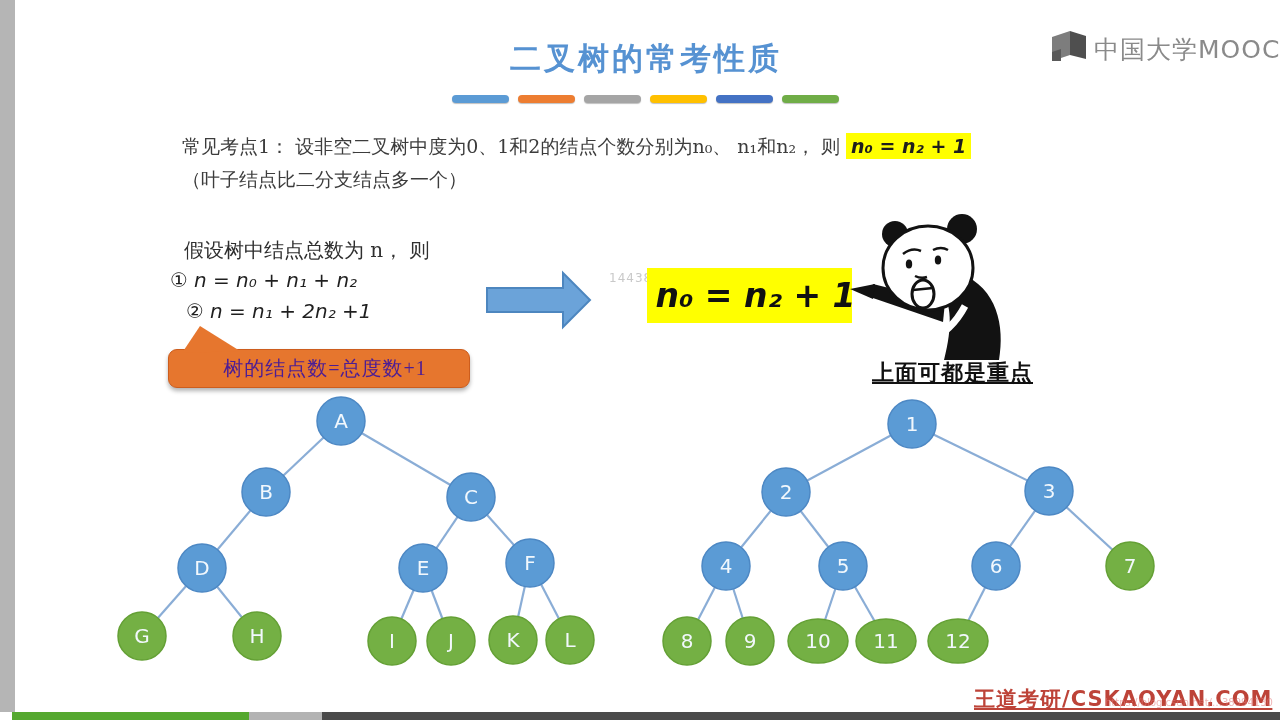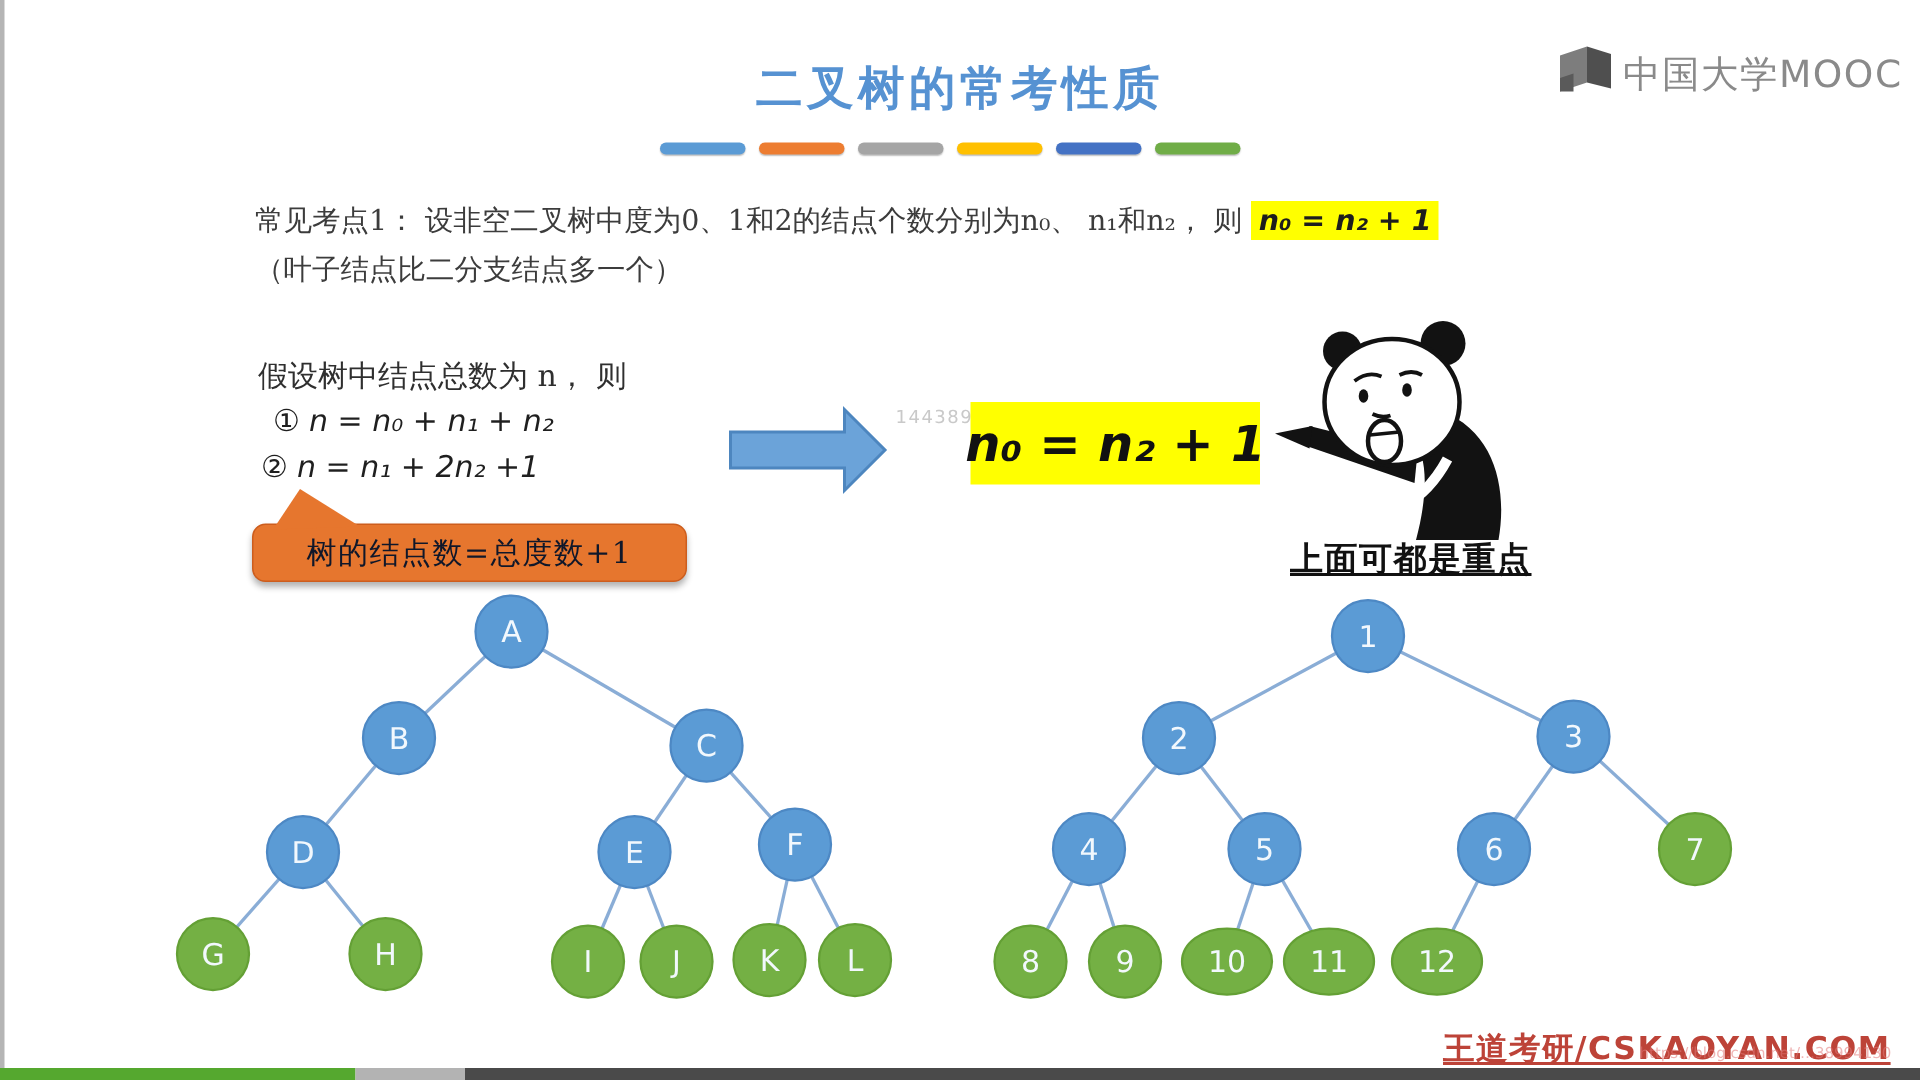--- a/index.html
+++ b/index.html
@@ -1,21 +1,21 @@
 <!DOCTYPE html>
 <html><head>
 <meta charset="utf-8">
 <style>
   html,body{margin:0;padding:0;}
   body{
     width:1280px;height:720px;position:relative;overflow:hidden;
     background:#ffffff;
     font-family:"DejaVu Sans","Liberation Sans",sans-serif;
   }
-  .abs{position:absolute;white-space:nowrap;}
+  .abs{position:absolute;white-space:nowrap;padding-left:12px;}
   .cn-serif{font-family:"DejaVu Serif","Liberation Serif",serif;}
 
   
   #left-edge{left:0;top:0;width:3px;height:712px;background:#b5b5b5;}
 
   
   #page-title{
     left:0;right:0;top:38px;text-align:center;
     font-size:31px;font-weight:bold;letter-spacing:3px;color:#5692d2;
   }
@@ -27,32 +27,32 @@
 
   
   #point-line1{left:170px;top:134px;font-size:19px;color:#3c3c3c;}
   #point-line1 .hl{background:#ffff00;color:#1d1d1d;font-style:italic;font-weight:600;
                    font-family:"DejaVu Sans",sans-serif;padding:2px 5px;}
   #point-line2{left:170px;top:167px;font-size:19px;color:#3c3c3c;}
 
   
   #deriv-intro{left:172px;top:237px;font-size:20px;color:#2f2f2f;}
   .eq-line{font-size:20px;color:#1f1f1f;}
-  #deriv-eq1{left:182px;top:268px;}
+  #deriv-eq1{left:158px;top:268px;}
   #deriv-eq2{left:174px;top:299px;text-align:right;}
   .eq-line .marker{font-style:normal;margin-right:6px;}
   .eq-line .body{font-style:italic;font-weight:500;}
 
   
   #orange-callout{
     left:168px;top:349px;width:288px;height:37px;
     background:#e6762e;border:1px solid #cd5d1d;border-radius:9px;
     box-shadow:0 3px 4px rgba(0,0,0,.3);
     display:flex;align-items:center;justify-content:center;
-    color:#0f172a;font-size:20px;letter-spacing:1px;
+    color:#4c1d95;font-size:20px;letter-spacing:1px;font-family:Liberation Serif, serif;
   }
 
   
   #arrow-label{left:487px;top:288px;width:76px;height:24px;
     display:flex;align-items:center;justify-content:center;
     color:#f2f7fc;font-size:16px;}
   #big-result{
     left:647px;top:268px;width:193px;height:55px;background:#ffff00;
     display:flex;align-items:center;justify-content:center;
     font-size:33px;font-style:italic;font-weight:600;color:#111;

